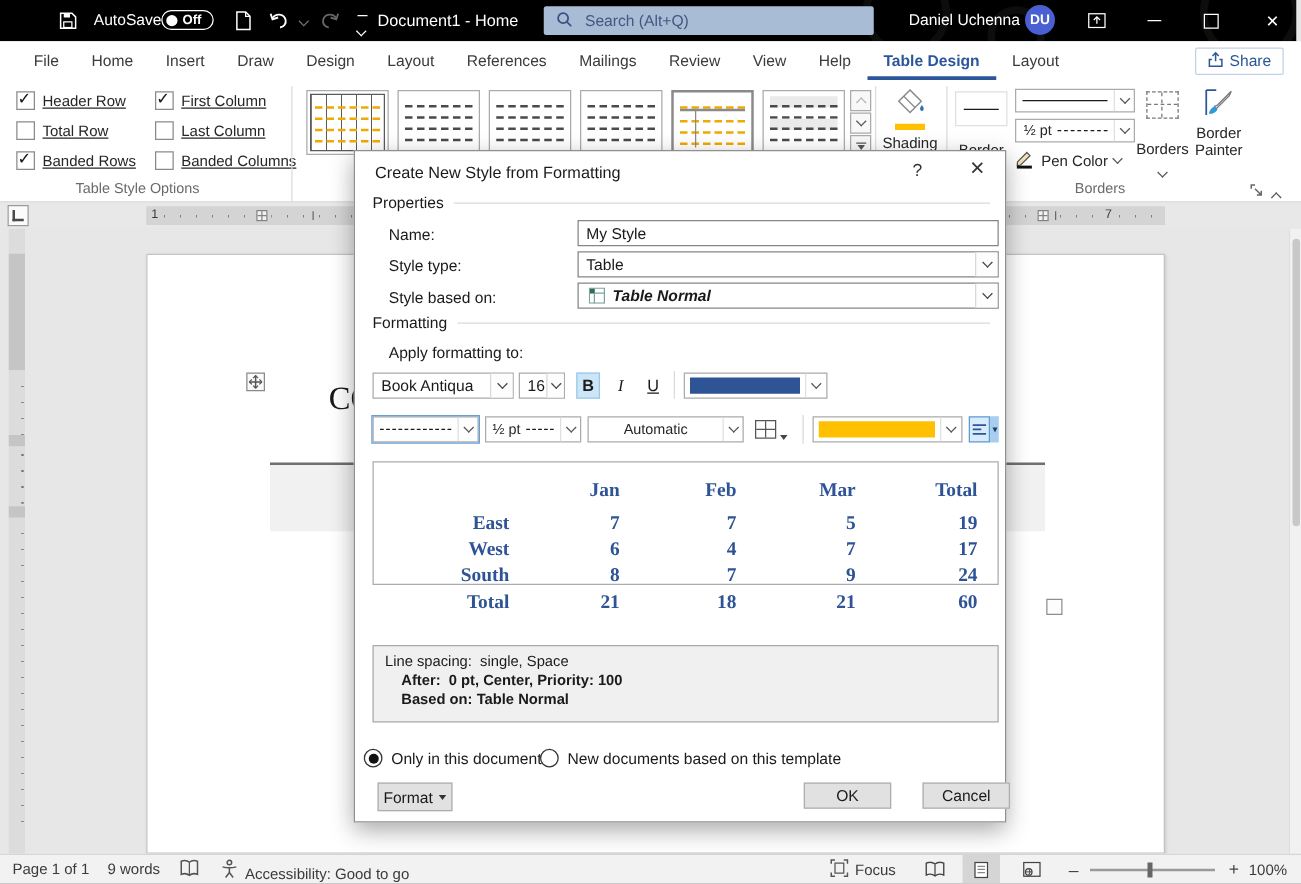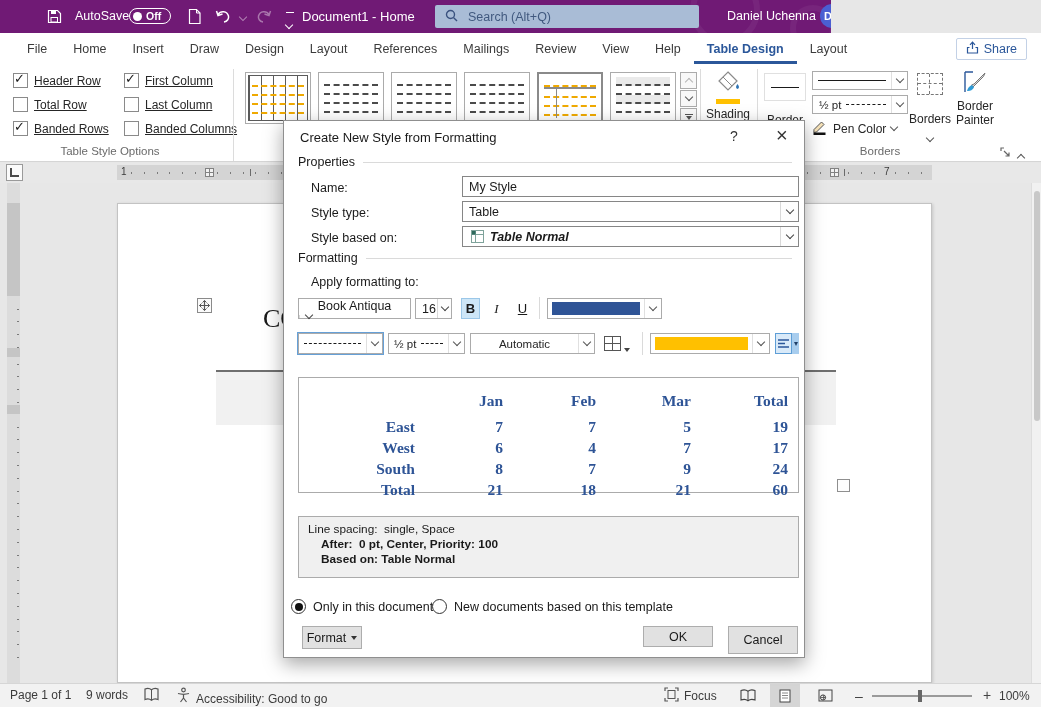--- a/index.html
+++ b/index.html
@@ -1,20 +1,20 @@
 <!DOCTYPE html>
 <html><head>
 <meta charset="utf-8">
 <style>
   html,body{margin:0;padding:0;background:#555;}
   #app{position:relative;width:1041px;height:707px;background:#E7E7E7;overflow:hidden;
        font-family:"Liberation Sans",sans-serif;font-size:13px;color:#262626;}
   .abs{position:absolute;box-sizing:border-box;}
   
-  .titlebar{left:0;top:0;width:831px;height:33px;background:#701a75;color:#fff;overflow:hidden;}
+  .titlebar{left:0;top:0;width:1037px;height:33px;background:#000000;color:#fff;overflow:hidden;}
   .tb-deco{border:6px solid rgba(255,255,255,.05);border-radius:50%;}
   .tb-txt{font-size:12.5px;color:#fff;white-space:nowrap;}
   .toggle{width:42px;height:16px;border:1px solid #fff;border-radius:9px;display:flex;align-items:center;gap:4px;padding:0 3px;}
   .toggle .knob{width:9px;height:9px;border-radius:50%;background:#fff;}
   .toggle .st{font-size:10.5px;font-weight:700;color:#fff;}
   .searchbox{background:#A9BCD6;border-radius:2px;display:flex;align-items:center;gap:8px;padding:0 10px;color:#39517E;}
   .searchbox input{border:none;background:transparent;outline:none;font-size:12.5px;color:#39517E;width:200px;font-family:"Liberation Sans",sans-serif;}
   .searchbox input::placeholder{color:#41597F;opacity:1;}
   .avatar{width:24px;height:24px;border-radius:50%;background:#4A5FD2;color:#fff;font-size:11px;font-weight:700;
           display:flex;align-items:center;justify-content:center;}
@@ -428,21 +428,21 @@
         </span>
     </div>
 
     <div class="abs sect" style="left:14px;top:130px;width:494px;">
       <span>Formatting</span>
         <span class="ln"></span>
     </div>
 
     <div class="abs" style="left:27px;top:154px;">Apply formatting to:</div>
 
-    <div class="abs field" style="left:14px;top:177px;width:113px;height:21px;border-color:#ABABAB;flex-direction:column;">
+    <div class="abs field" style="left:14px;top:177px;width:113px;height:21px;border-color:#ABABAB;">
       <span class="val">Book Antiqua</span>
         <span class="dd">
           <span class="cv"></span>
         </span>
     </div>
     <div class="abs field" style="left:131px;top:177px;width:37px;height:21px;border-color:#ABABAB;">
       <span class="val">16</span>
         <span class="dd" style="width:13px;">
           <span class="cv"></span>
         </span>
@@ -490,21 +490,21 @@
     </div>
     <div class="abs" style="left:491px;top:212px;width:17px;height:21px;background:#D9EAF9;border:1px solid #5E9ED6;display:flex;align-items:center;justify-content:center;">
       <svg width="11" height="9" viewBox="0 0 11 9">
           <path d="M0 1 h11 M0 4.5 h7 M0 8 h11" stroke="#2B579A" stroke-width="1.4"></path>
         </svg>
     </div>
     <div class="abs" style="left:508px;top:212px;width:7px;height:21px;background:#A8CDEE;display:flex;align-items:center;justify-content:center;color:#1F3E66;">
         <span class="tri" style="border-left-width:2.5px;border-right-width:2.5px;"></span>
       </div>
 
-    <div class="abs pvbox" style="left:14px;top:248px;width:501px;height:116px;padding:8px 10px 0 10px;margin-top:8px;">
+    <div class="abs pvbox" style="left:14px;top:248px;width:501px;height:99px;padding:8px 10px 0 2px;">
       <table class="pv">
         <colgroup>
             <col style="width:112px;">
             <col style="width:88px;">
             <col style="width:93px;">
             <col style="width:95px;">
             <col style="width:97px;">
           </colgroup>
         <tbody>
             <tr style="height:30px;">
@@ -561,21 +561,21 @@
       <span>New documents based on this template</span>
     </div>
 
     <div class="abs btn" style="left:18px;top:505px;width:60px;height:23px;">
       <span>Format</span>
         <span class="tri" style="color:#333;"></span>
     </div>
     <div class="abs btn" style="left:359px;top:505px;width:70px;height:21px;">
       <span>OK</span>
     </div>
-    <div class="abs btn" style="left:444px;top:505px;width:70px;height:28px;">
+    <div class="abs btn" style="left:454px;top:505px;width:70px;height:21px;">
       <span>Cancel</span>
     </div>
   </div>
 
   <div class="abs statusbar">
     <div class="abs sb-item" style="left:10px;top:4px;">
         <span>Page 1 of 1</span>
       </div>
     <div class="abs sb-item" style="left:86px;top:4px;">
         <span>9 words</span>

